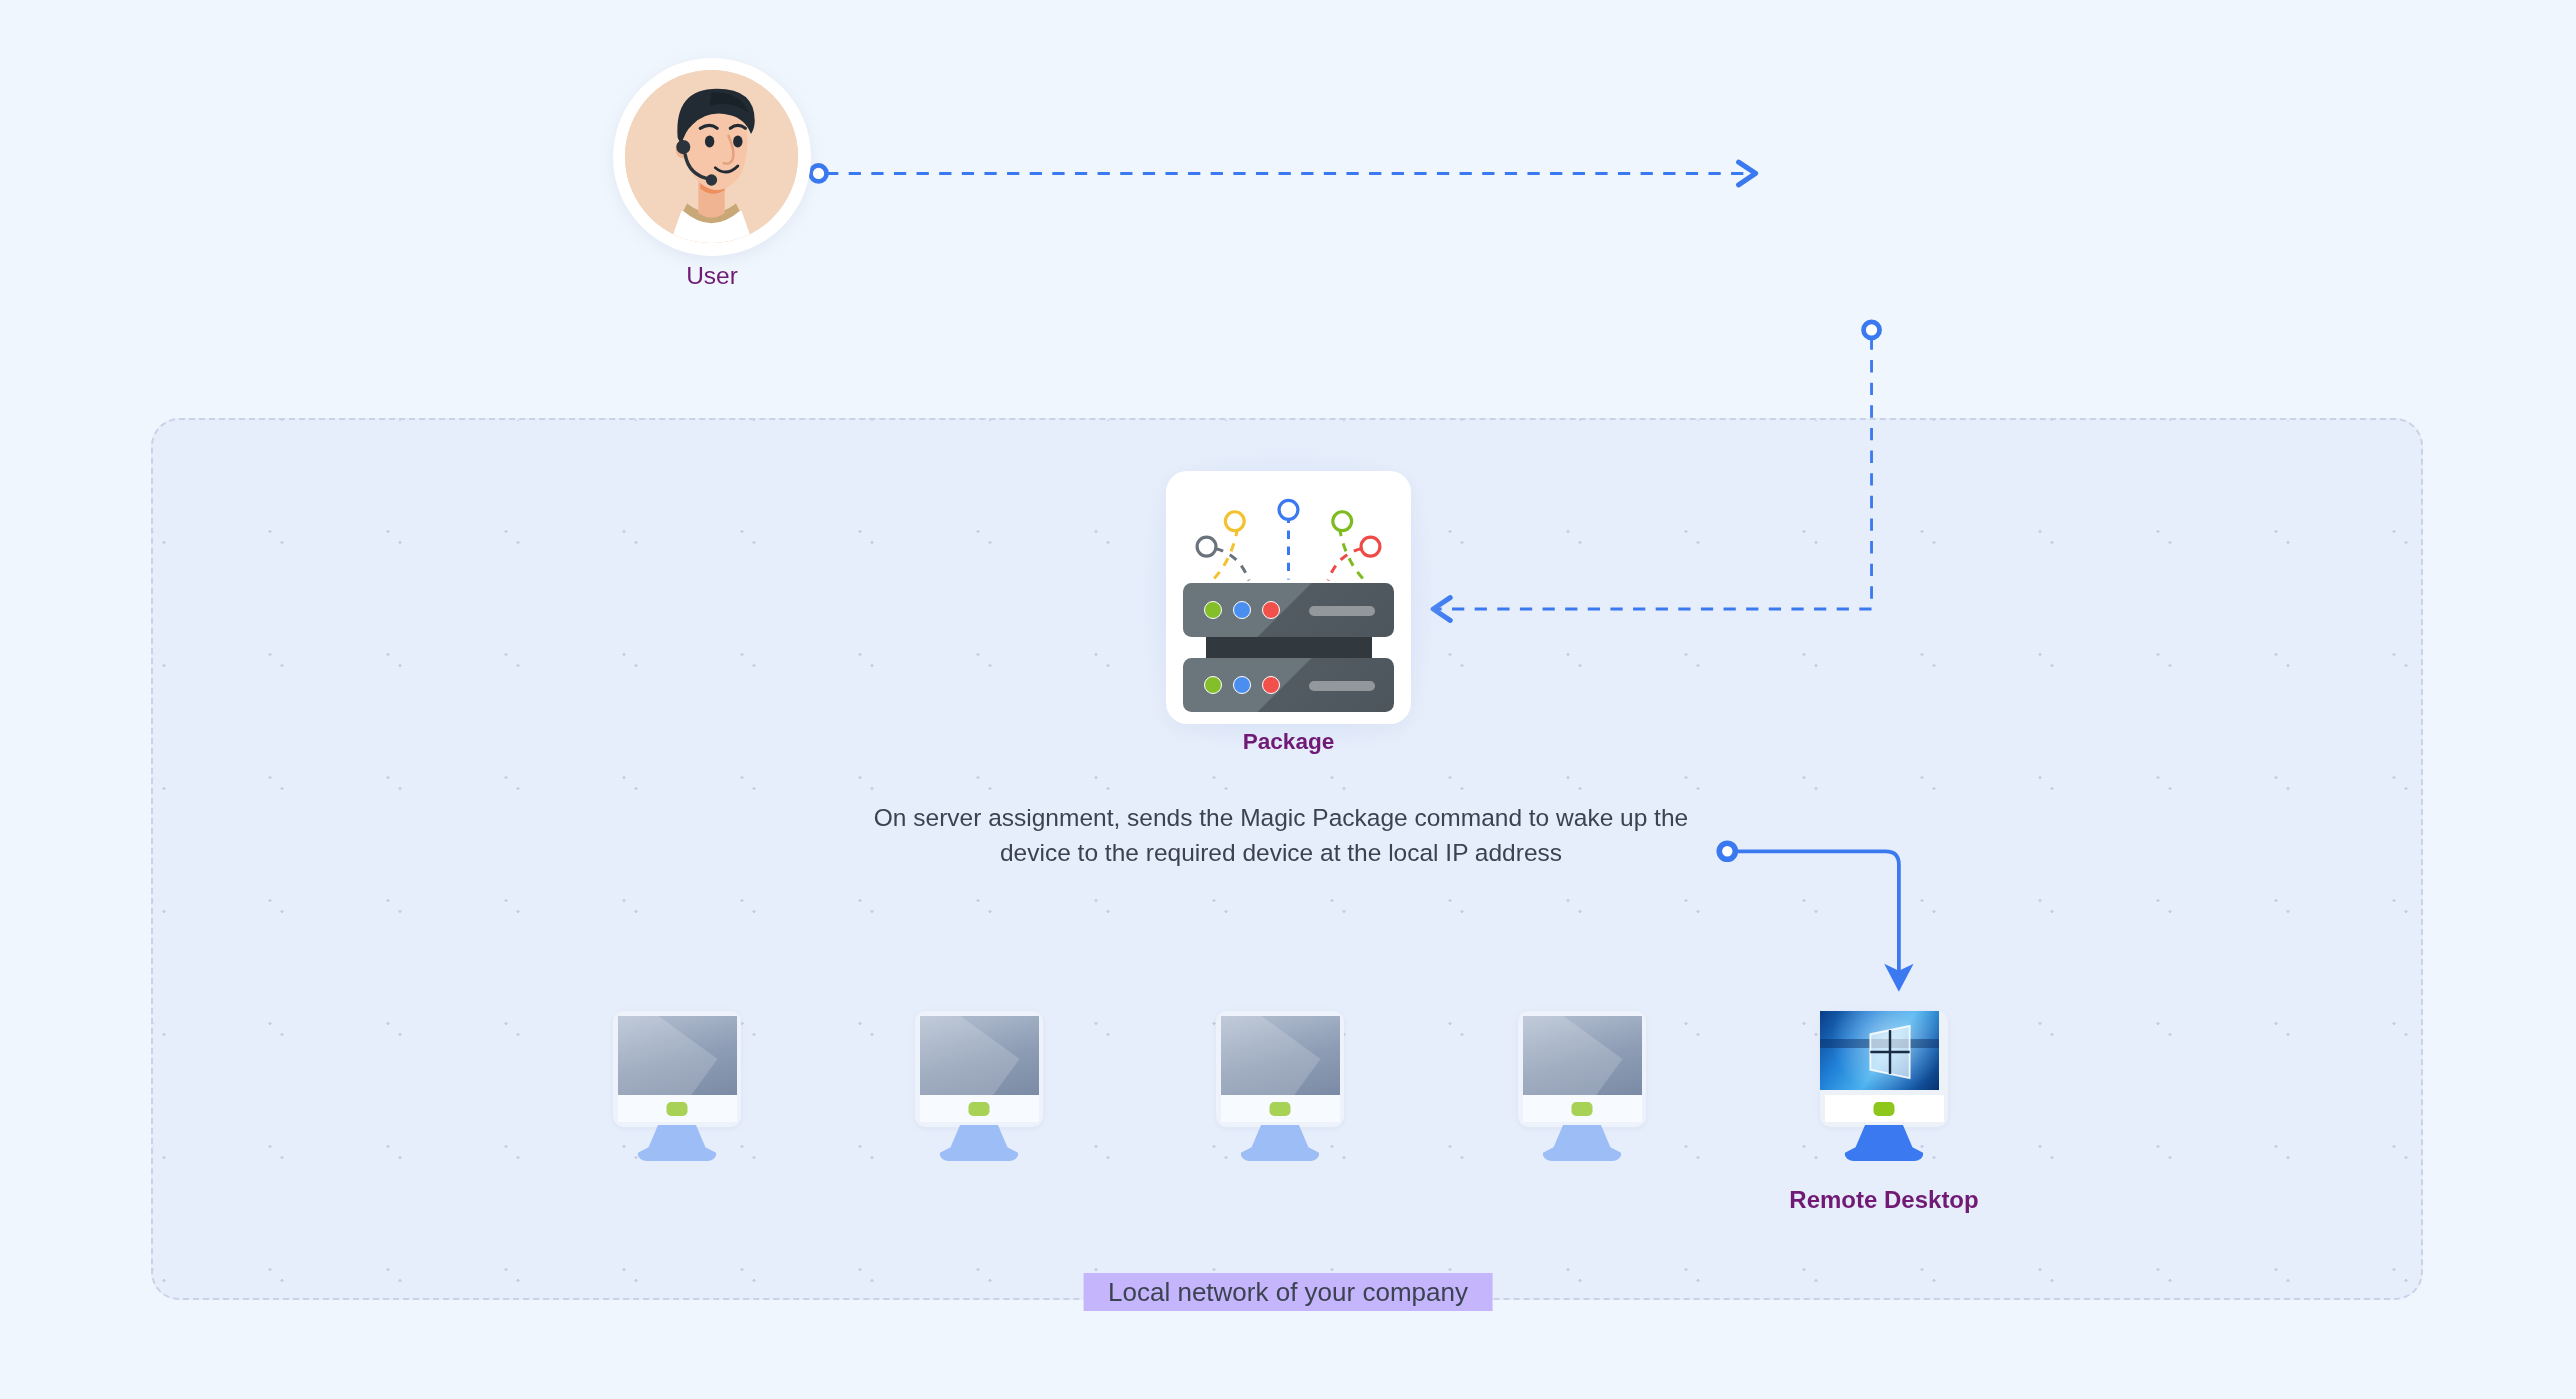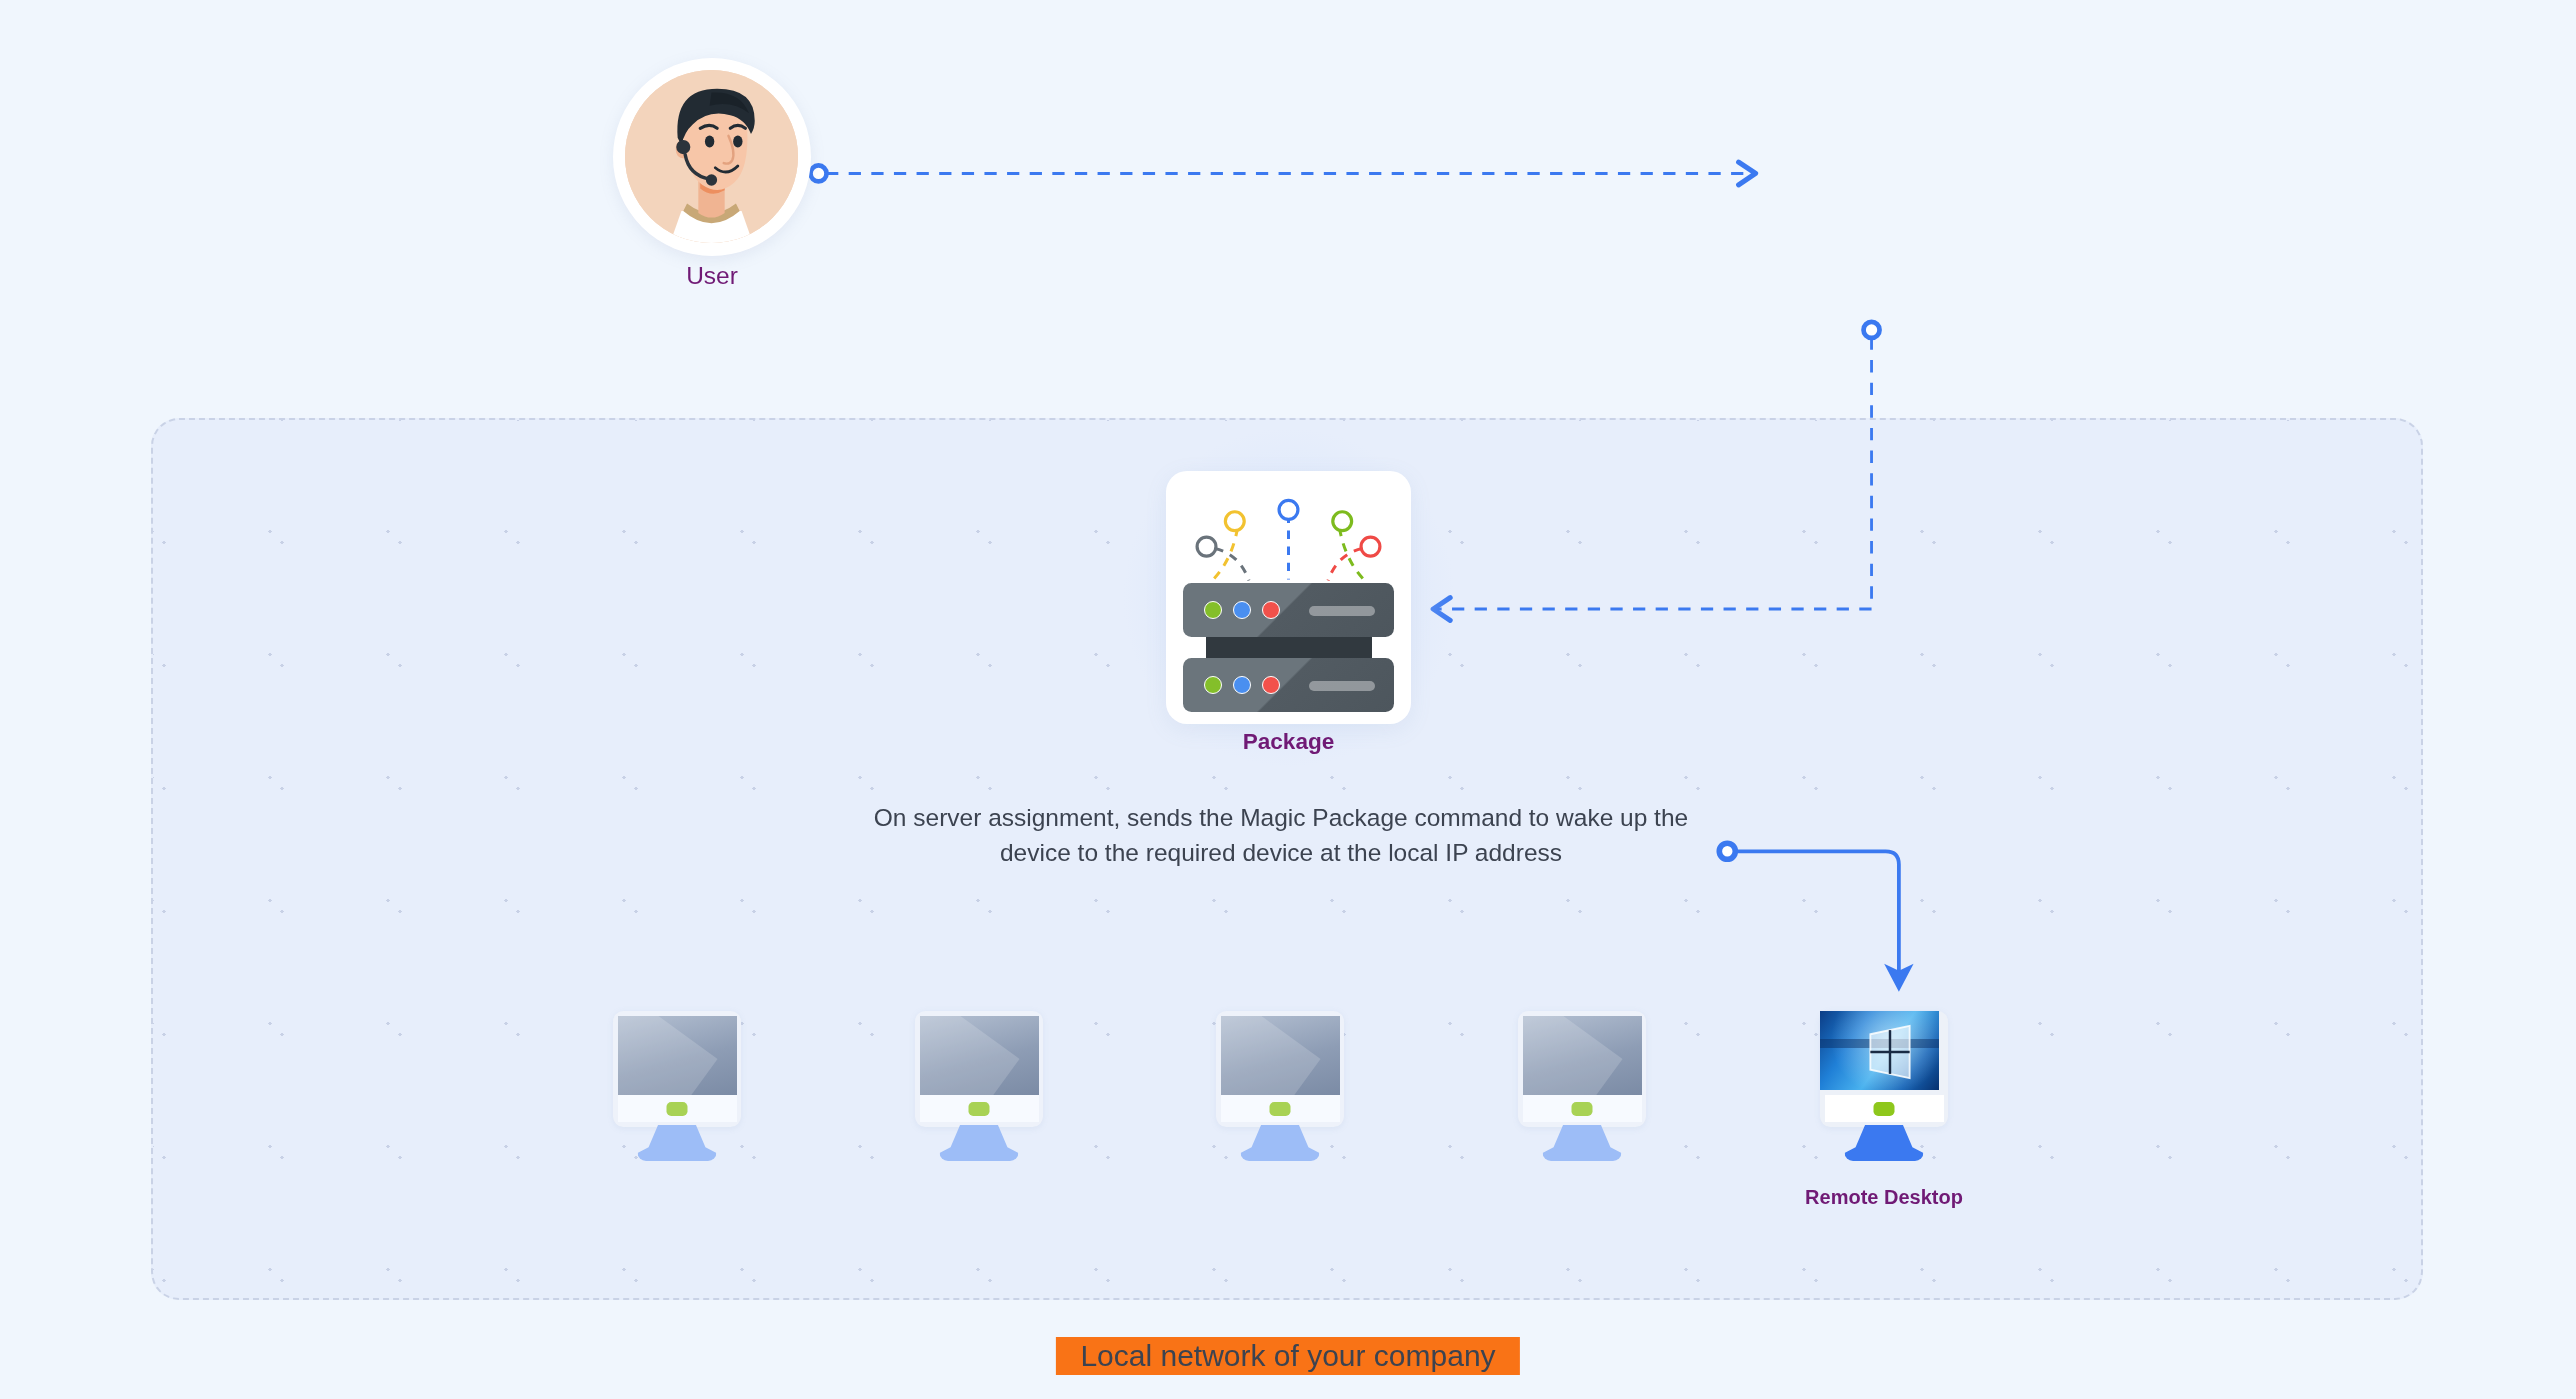--- a/index.html
+++ b/index.html
@@ -25,24 +25,24 @@
     border-radius:26.4px;
     background-image:
       radial-gradient(#c3cde3 1.5px, transparent 1.6px),
       radial-gradient(#c3cde3 1.5px, transparent 1.6px);
     background-size:118px 123px,118px 123px;
     background-position:58px 50px, 70px 61px;
     opacity:.85;
   }
   #lan-caption{
     position:absolute;left:50%;transform:translateX(-50%);
-    top:1337px;
-    background:#f97316;
+    top:1273px;
+    background:#c4b5fd;
     padding:0 24.5px;
-    font-size:30px;color:#3c4350;white-space:nowrap;
+    font-size:26px;color:#3c4350;white-space:nowrap;
     line-height:38px;
   }
 
   
   .node{position:absolute;}
   .node-label{
     position:absolute;left:50%;transform:translateX(-50%);
     white-space:nowrap;color:#701a75;
   }
 
@@ -326,17 +326,17 @@
         <svg class="win-logo" viewBox="0 0 62 62">
           <path d="M10 12 L52 3 L52 59 L10 50 Z" fill="rgba(255,255,255,.58)" stroke="rgba(255,255,255,.85)" stroke-width="2"></path>
           <path d="M31 7.6 L31 54.4" stroke="#1a2b44" stroke-width="2.6"></path>
           <path d="M10 31 L52 31" stroke="#1a2b44" stroke-width="2.6"></path>
         </svg>
       </div>
       <div class="mon-chin"></div>
       <div class="mon-dot"></div>
     </div>
     <div class="mon-stand"></div>
-    <div class="node-label" style="top:175px;font-size:20px;font-weight:bold;">Remote Desktop</div>
+    <div class="node-label" style="top:175px;font-size:24px;font-weight:bold;">Remote Desktop</div>
   </div>
 
 </div>
 
 
 </body></html>

